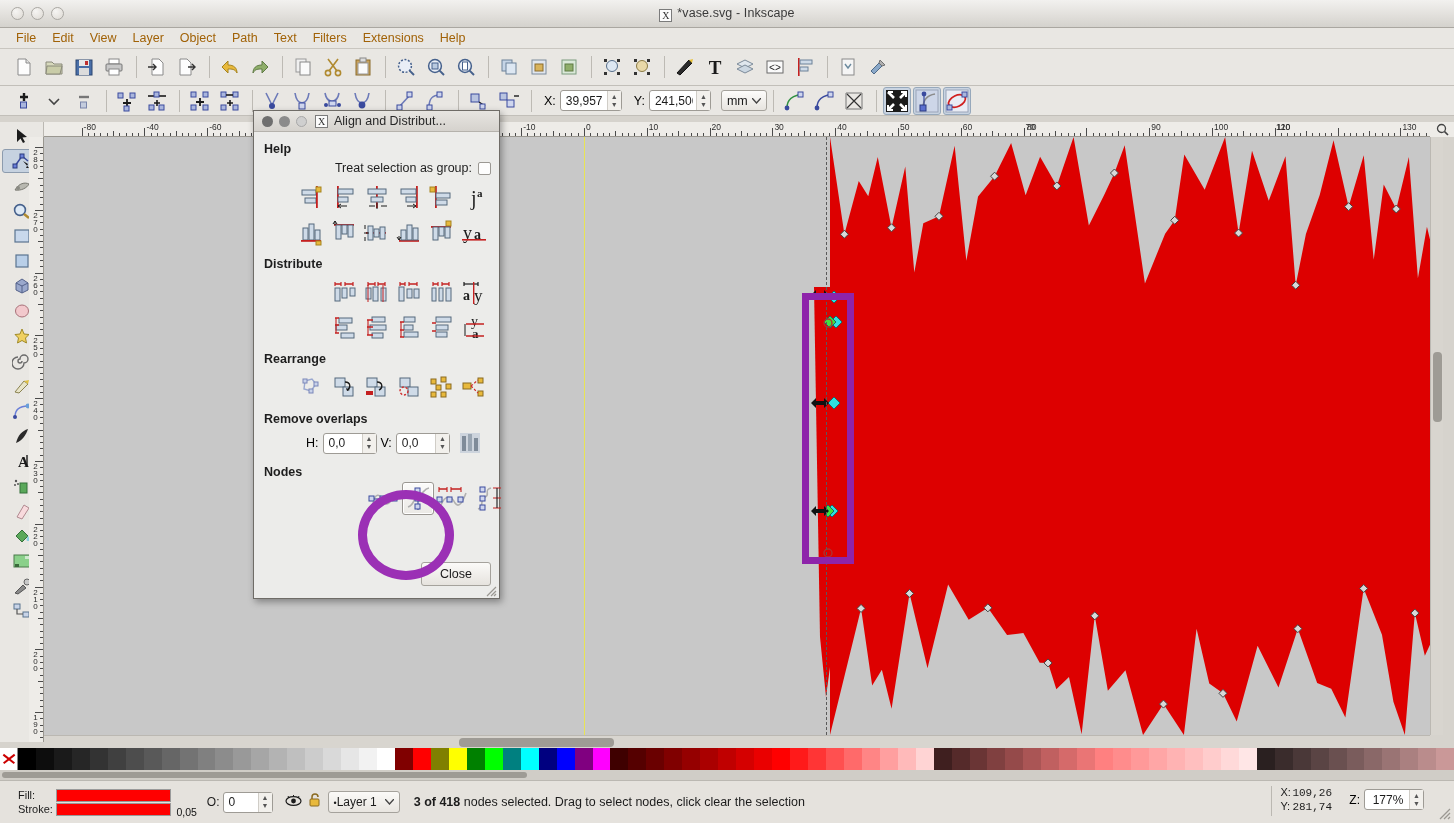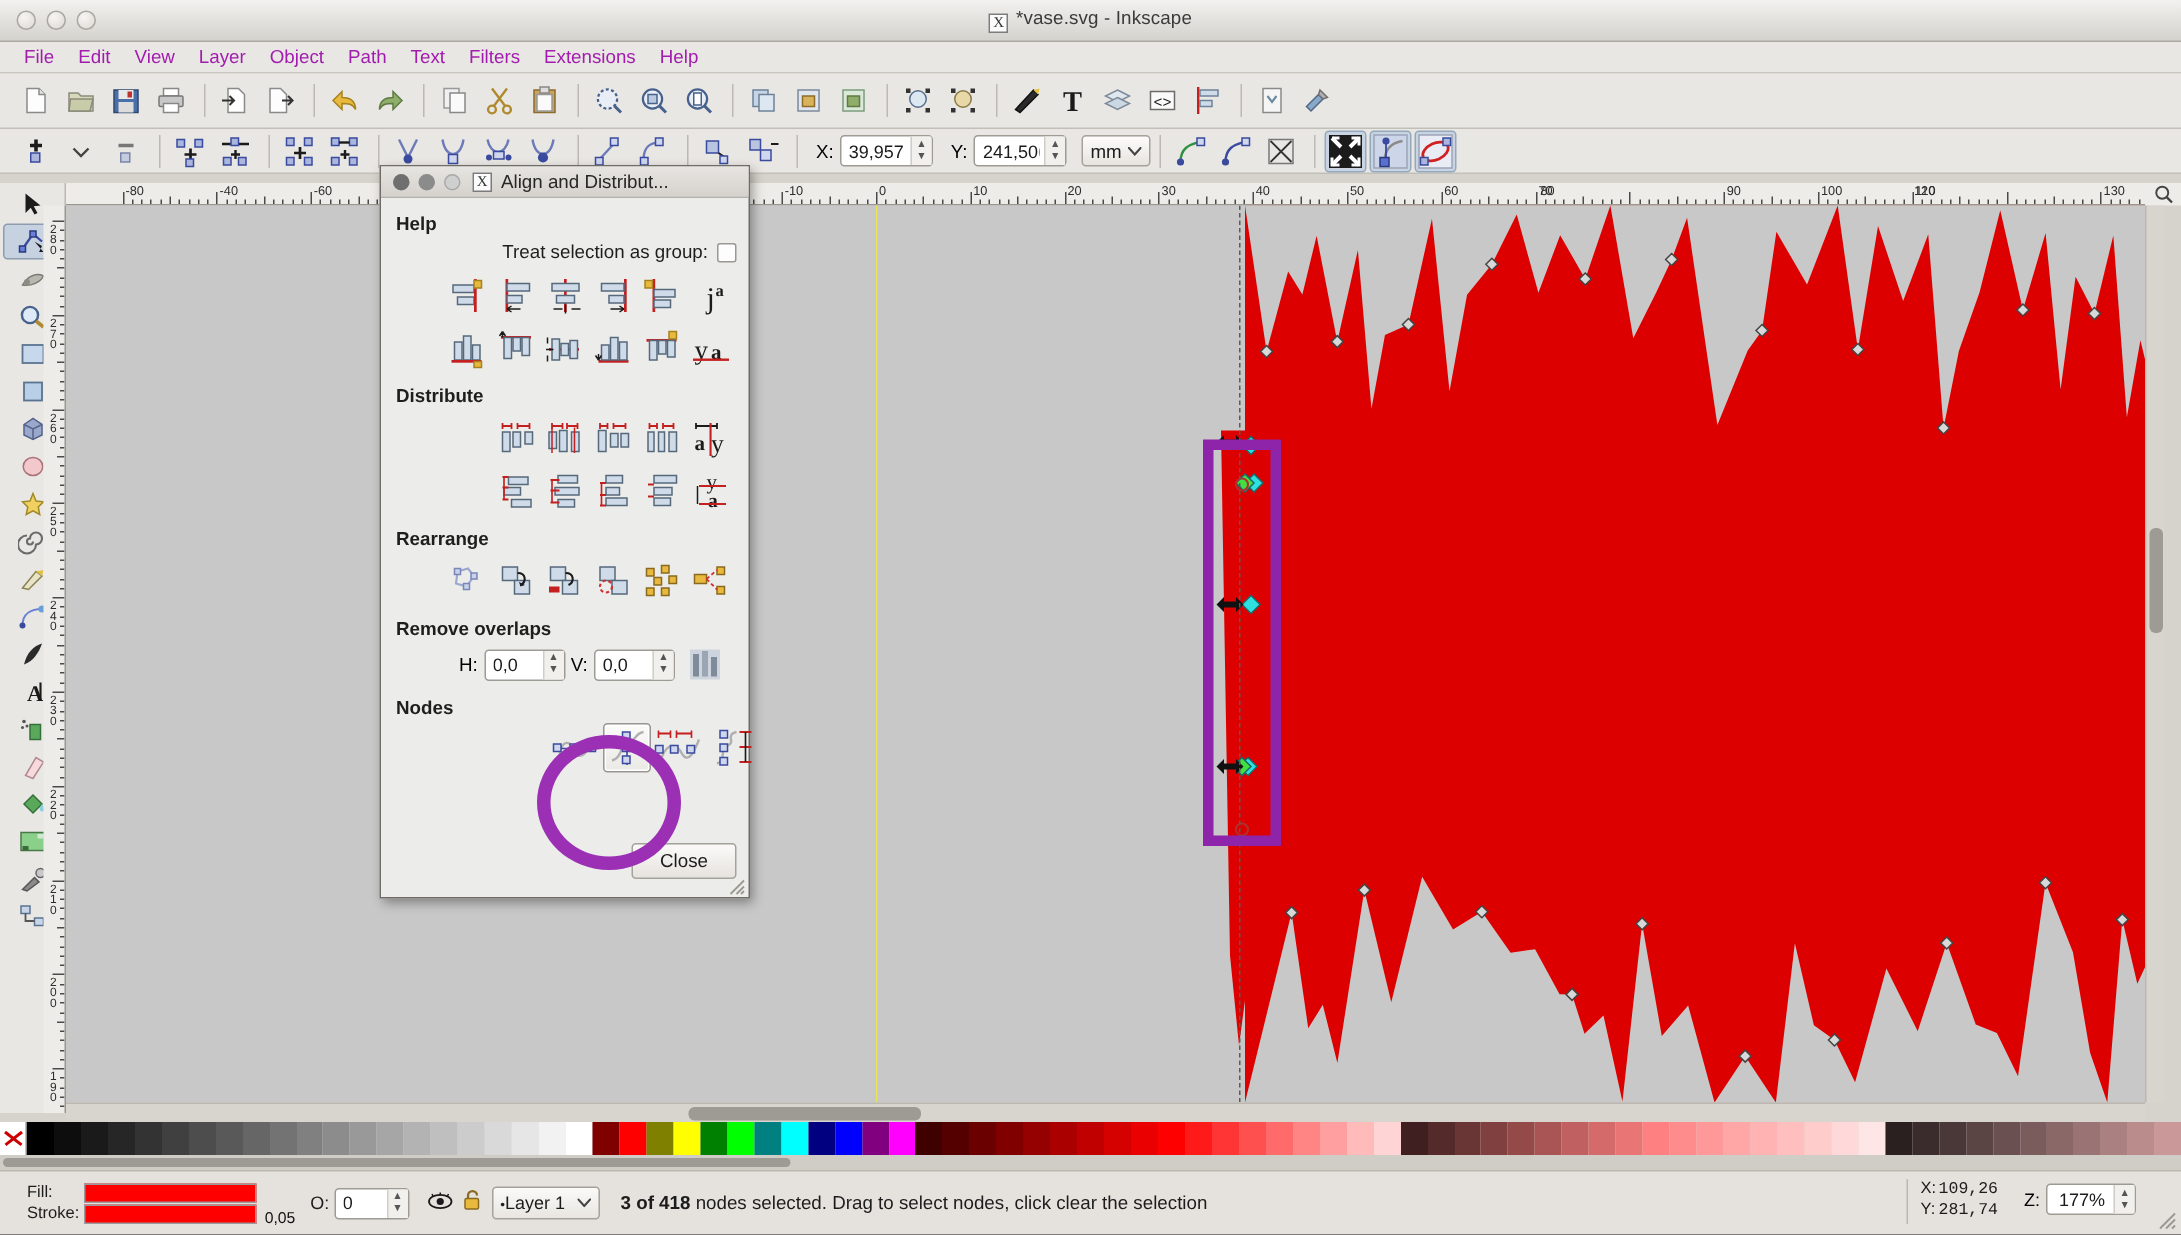--- a/index.html
+++ b/index.html
@@ -42,21 +42,21 @@
   }
 
   
   .menubar {
     position: absolute; left: 0; top: 28px; width: 1454px; height: 21px;
     background: #e9e7e3;
     border-bottom: 1px solid #c9c6c0;
     display: flex; align-items: center; padding-left: 8px;
   }
   .menu-item {
-    padding: 2px 8px; font-size: 12.5px; color: #a21caf; cursor: default;
+    padding: 2px 8px; font-size: 12.5px; color: #a16207; cursor: default;
   }
 
   
   .toolbar {
     position: absolute; left: 0; width: 1454px;
     background: #e9e7e3;
     border-bottom: 1px solid #c2bfb9;
     display: flex; align-items: center;
   }
   #main-toolbar { top: 49px; height: 37px; padding-left: 10px; }

